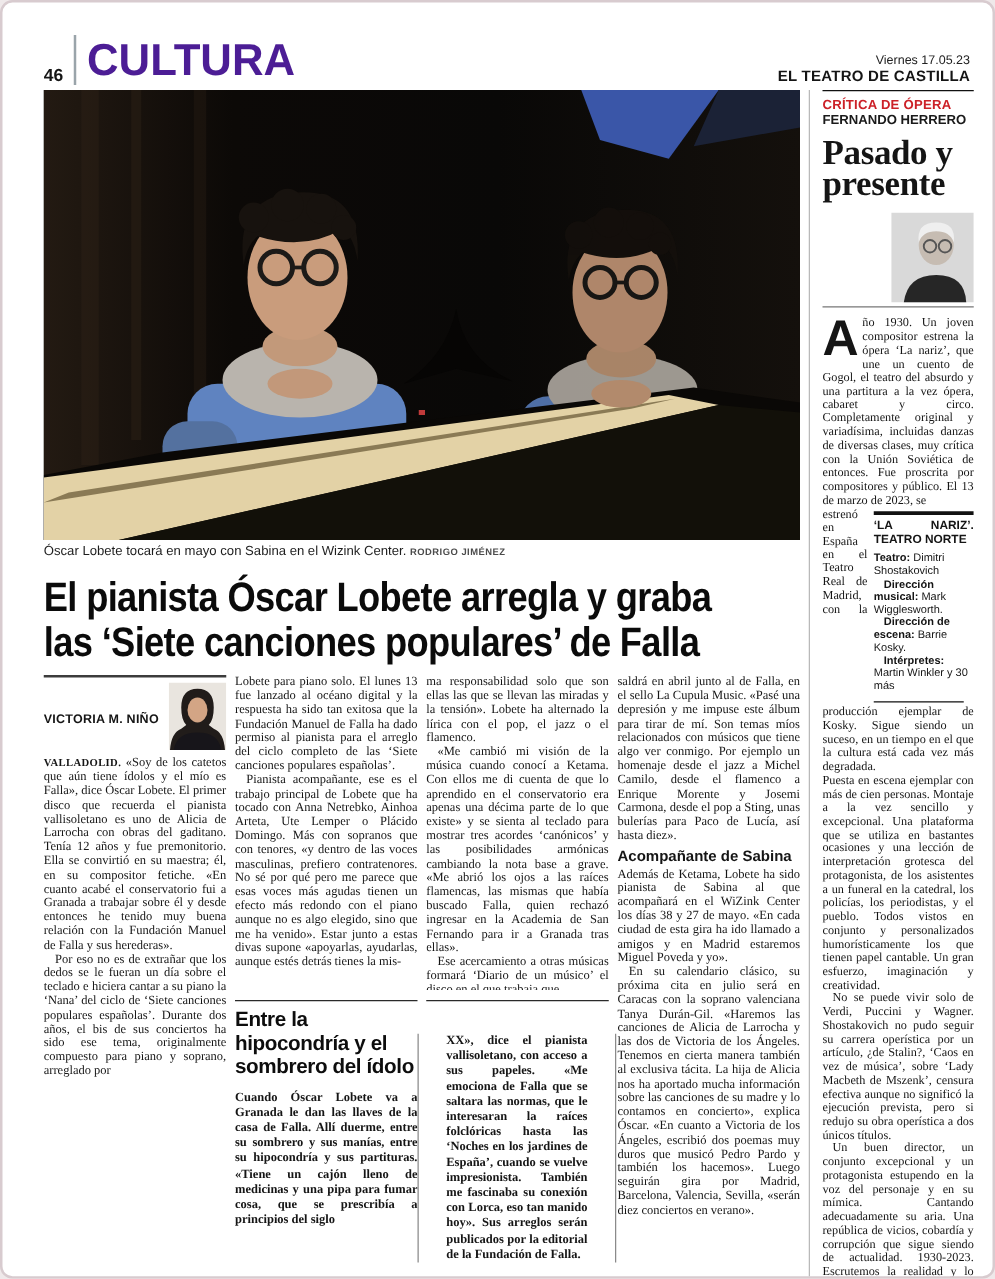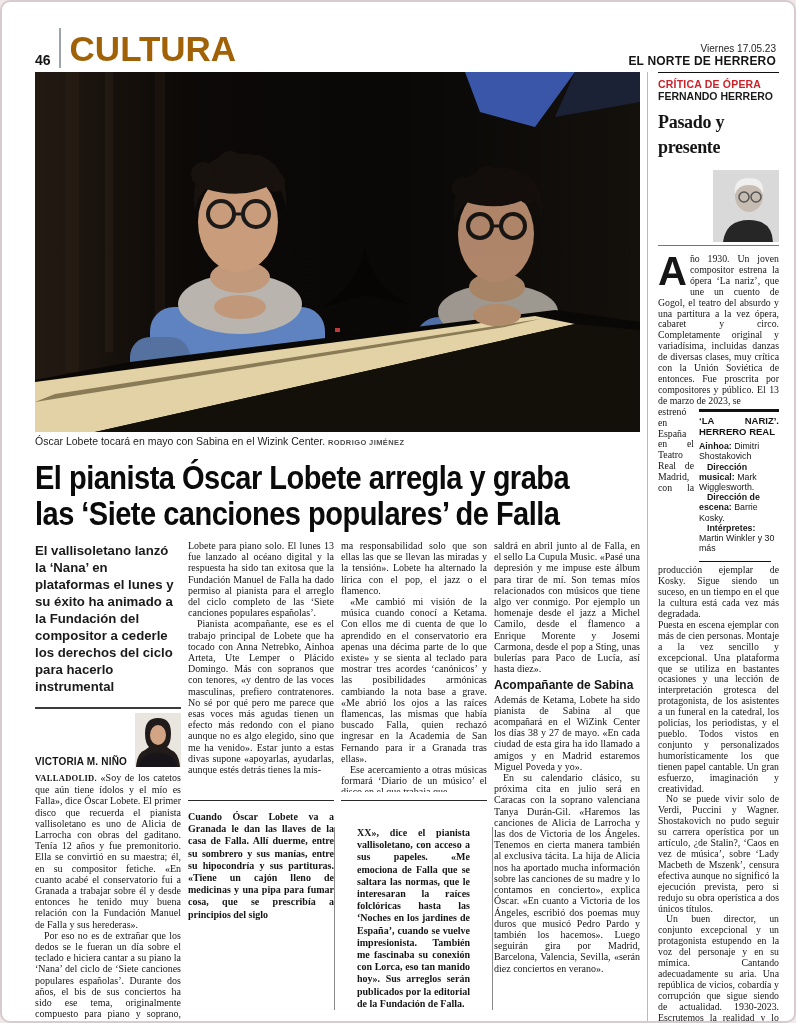--- a/index.html
+++ b/index.html
@@ -7,21 +7,21 @@
     position:relative;width:796px;height:1023px;box-sizing:border-box;
     background:#fff;border:2px solid #d8cbcf;border-radius:10px;
     padding:22px 18px 8px 33px;overflow:hidden;
     font-family:"Liberation Serif",serif;color:#151515;
   }
   
   .hdr{display:flex;align-items:flex-end;height:44px;margin-bottom:4px;}
   .hdr-num{font-family:"Liberation Sans",sans-serif;font-weight:bold;font-size:14px;margin-top:2px;}
   .hdr-bar{width:2px;background:#9aa4aa;height:40px;margin:0 9px 0 8px;}
   .hdr-section{font-family:"Liberation Sans",sans-serif;font-weight:bold;font-size:35px;line-height:38px;
-    color:#a16207;letter-spacing:0px;transform:scaleY(1.02);}
+    color:#4c1d95;letter-spacing:0px;transform:scaleY(1.02);}
   .hdr-right{margin-left:auto;text-align:right;font-family:"Liberation Sans",sans-serif;margin-top:4px;}
   .hdr-date{font-size:10px;color:#222;}
   .hdr-masthead{font-size:12px;font-weight:bold;letter-spacing:.2px;}
   
   .bodywrap{display:flex;}
   .main-left{width:605px;flex:0 0 605px;}
   .opera{width:121px;flex:0 0 121px;border-left:1px solid #b9b9b9;margin-left:7px;padding-left:10px;}
   
   .photo{width:605px;height:360px;display:block;background:#0b0907;}
   .caption{font-family:"Liberation Sans",sans-serif;font-size:10.5px;margin:3px 0 0 0;color:#1d1d1d;}
@@ -30,41 +30,41 @@
   .headline{margin-top:13px;margin-bottom:8px;font-family:"Liberation Sans",sans-serif;font-weight:bold;
     font-size:33px;line-height:36px;letter-spacing:-0.6px;color:#0b0b0b;
     transform:scaleX(.88);transform-origin:top left;width:688px;}
   .headline span{display:block;white-space:nowrap;}
   
   .cols{display:flex;gap:7px;margin-top:6px;}
   .col{width:146px;flex:0 0 146px;}
   .standfirst{font-family:"Liberation Sans",sans-serif;font-weight:bold;font-size:13.2px;line-height:17px;
     color:#1b1b1b;margin:2px 0 12px 0;}
   .byline-rule{border:0;border-top:2px solid #3c3c3c;margin:0 0 4px 0;}
-  .byline-row{display:flex;align-items:flex-end;margin-bottom:5px;}
+  .byline-row{display:flex;align-items:center;margin-bottom:5px;}
   .byline{font-family:"Liberation Sans",sans-serif;font-weight:bold;font-size:10px;letter-spacing:.2px;margin-top:4px;}
   .avatar{margin-left:auto;}
   .bodytext{font-size:10px;line-height:11.2px;text-align:justify;}
   .bodytext p{margin:0;}
   .bodytext p + p{text-indent:9px;}
   .dateline{font-weight:bold;font-size:8.5px;letter-spacing:.3px;}
   .coltop{overflow:hidden;}
   .c2top{height:252px;}
   .c3top{height:252px;}
   .boxrule{border:0;border-top:1px solid #2a2a2a;margin:8px 0 6px 0;}
   .boxhead{font-family:"Liberation Sans",sans-serif;font-weight:bold;font-size:16.5px;line-height:18.5px;
     letter-spacing:-0.3px;margin:2px 0 7px 0;color:#0d0d0d;}
   .boxtext{font-weight:bold;font-size:10px;line-height:12.2px;text-align:justify;}
   .c3box{border-left:1px solid #8a8a8a;border-right:1px solid #8a8a8a;padding:0 22px;margin:26px -6px 0 -7px;}
   .subhead{font-family:"Liberation Sans",sans-serif;font-weight:bold;font-size:12px;margin:6px 0 2px 0;}
   
   .op-toprule{border:0;border-top:1.5px solid #111;margin:0 0 5px 0;}
   .kicker{font-family:"Liberation Sans",sans-serif;font-weight:bold;font-size:10.5px;color:#cc2128;letter-spacing:.2px;}
   .op-author{font-family:"Liberation Sans",sans-serif;font-weight:bold;font-size:10.5px;color:#1a1a1a;margin-bottom:8px;}
-  .op-title{font-family:"Liberation Serif",serif;font-weight:bold;font-size:18px;line-height:25px;letter-spacing:-0.3px;margin:0 0 10px 0;}
+  .op-title{font-family:"Liberation Serif",serif;font-weight:bold;font-size:28px;line-height:25px;letter-spacing:-0.3px;margin:0 0 10px 0;}
   .op-photo{display:flex;justify-content:flex-end;}
   .op-photorule{border:0;border-top:1px solid #777;margin:3px 0 8px 0;}
   .op-body{font-size:9.8px;line-height:10.9px;text-align:justify;}
   .op-body p{margin:0;}
   .op-body p + p{text-indent:8px;}
   .dropcap{float:left;font-family:"Liberation Sans",sans-serif;font-weight:bold;font-size:40px;line-height:32px;
     margin:1px 3px 0 0;}
   .factbox{float:right;width:80px;margin:2px 0 3px 5px;font-family:"Liberation Sans",sans-serif;}
   .fb-topbar{height:3.5px;background:#111;margin-bottom:3px;}
   .fb-title{font-weight:bold;font-size:9.5px;line-height:11px;margin-bottom:4px;}
@@ -77,21 +77,21 @@
 <body>
 
 <div class="page">
 
   <div class="hdr">
     <div class="hdr-num">46</div>
     <div class="hdr-bar"></div>
     <div class="hdr-section">CULTURA</div>
     <div class="hdr-right">
       <div class="hdr-date">Viernes 17.05.23</div>
-      <div class="hdr-masthead">EL NORTE DE HERRERO</div>
+      <div class="hdr-masthead">EL TEATRO DE CASTILLA</div>
     </div>
   </div>
 
   <div class="bodywrap">
 
     <div class="main-left">
 
       <svg class="photo" viewBox="0 0 605 360" preserveAspectRatio="none">
         <defs>
           <linearGradient id="bg" x1="0" y1="0" x2="1" y2="0">
@@ -154,21 +154,20 @@
       <p class="caption"><span>Óscar Lobete tocará en mayo con Sabina en el Wizink Center.</span> <span class="credit">RODRIGO JIMÉNEZ</span></p>
 
       <h1 class="headline">
         <span>El pianista Óscar Lobete arregla y graba</span>
         <span>las ‘Siete canciones populares’ de Falla</span>
       </h1>
 
       <div class="cols">
 
         <div class="col">
-          <p class="standfirst">El vallisoletano lanzó la ‘Nana’ en plataformas el lunes y su éxito ha animado a la Fundación del compositor a cederle los derechos del ciclo para hacerlo instrumental</p>
           <hr class="byline-rule">
           <div class="byline-row">
             <span class="byline">VICTORIA M. NIÑO</span>
             <svg class="avatar" width="46" height="54" viewBox="0 0 46 54">
               <rect width="46" height="54" fill="#e9e5df"></rect>
               <path d="M10 20 q0 -15 13 -15 q13 0 13 15 q0 10 -4 14 l4 3 q8 3 9 17 l-44 0 q1 -14 9 -17 l4 -3 q-4 -4 -4 -14 z" fill="#211c1a"></path>
               <ellipse cx="23" cy="22" rx="8" ry="10" fill="#d3a585"></ellipse>
               <path d="M4 54 q2 -14 19 -14 q17 0 19 14 z" fill="#17151a"></path>
             </svg>
           </div>
@@ -177,20 +176,21 @@
             <p>Por eso no es de extrañar que los dedos se le fueran un día sobre el teclado e hiciera cantar a su piano la ‘Nana’ del ciclo de ‘Siete canciones populares españolas’. Durante dos años, el bis de sus conciertos ha sido ese tema, originalmente compuesto para piano y soprano, arreglado por</p>
           </div>
         </div>
 
         <div class="col">
           <div class="bodytext coltop c2top">
             <p>Lobete para piano solo. El lunes 13 fue lanzado al océano digital y la respuesta ha sido tan exitosa que la Fundación Manuel de Falla ha dado permiso al pianista para el arreglo del ciclo completo de las ‘Siete canciones populares españolas’.</p>
             <p>Pianista acompañante, ese es el trabajo principal de Lobete que ha tocado con Anna Netrebko, Ainhoa Arteta, Ute Lemper o Plácido Domingo. Más con sopranos que con tenores, «y dentro de las voces masculinas, prefiero contratenores. No sé por qué pero me parece que esas voces más agudas tienen un efecto más redondo con el piano aunque no es algo elegido, sino que me ha venido». Estar junto a estas divas supone «apoyarlas, ayudarlas, aunque estés detrás tienes la mis-</p>
           </div>
           <hr class="boxrule">
+          <h3 class="boxhead">Entre la hipocondría y el sombrero del ídolo</h3>
           <p class="boxtext">Cuando Óscar Lobete va a Granada le dan las llaves de la casa de Falla. Allí duerme, entre su sombrero y sus manías, entre su hipocondría y sus partituras. «Tiene un cajón lleno de medicinas y una pipa para fumar cosa, que se prescribía a principios del siglo</p>
         </div>
 
         <div class="col">
           <div class="bodytext coltop c3top">
             <p>ma responsabilidad solo que son ellas las que se llevan las miradas y la tensión». Lobete ha alternado la lírica con el pop, el jazz o el flamenco.</p>
             <p>«Me cambió mi visión de la música cuando conocí a Ketama. Con ellos me di cuenta de que lo aprendido en el conservatorio era apenas una décima parte de lo que existe» y se sienta al teclado para mostrar tres acordes ‘canónicos’ y las posibilidades armónicas cambiando la nota base a grave. «Me abrió los ojos a las raíces flamencas, las mismas que había buscado Falla, quien rechazó ingresar en la Academia de San Fernando para ir a Granada tras ellas».</p>
             <p>Ese acercamiento a otras músicas formará ‘Diario de un músico’ el disco en el que trabaja que</p>
           </div>
           <hr class="boxrule">
@@ -223,22 +223,22 @@
           <circle cx="31" cy="27" r="5" fill="none" stroke="#555" stroke-width="1.5"></circle>
           <circle cx="43" cy="27" r="5" fill="none" stroke="#555" stroke-width="1.5"></circle>
         </svg>
       </div>
       <hr class="op-photorule">
       <div class="op-body">
         <p><span class="dropcap">A</span><span>ño 1930. Un joven compositor estrena la ópera ‘La nariz’, que une un cuento de Gogol, el teatro del absurdo y una partitura a la vez ópera, cabaret y circo. Completamente original y variadísima, incluidas danzas de diversas clases, muy crítica con la Unión Soviética de entonces. Fue proscrita por compositores y público. El 13 de marzo de 2023, se</span></p>
         <div class="wrapblock">
           <aside class="factbox">
             <div class="fb-topbar"></div>
-            <div class="fb-title">‘LA NARIZ’. HERRERO REAL</div>
-            <p class="fb-field"><b>Ainhoa:</b> <span>Dimitri Shostakovich</span></p>
+            <div class="fb-title">‘LA NARIZ’. TEATRO NORTE</div>
+            <p class="fb-field"><b>Teatro:</b> <span>Dimitri Shostakovich</span></p>
             <p class="fb-field"><b>Dirección musical:</b> <span>Mark Wigglesworth.</span></p>
             <p class="fb-field"><b>Dirección de escena:</b> <span>Barrie Kosky.</span></p>
             <p class="fb-field"><b>Intérpretes:</b> <span>Martin Winkler y 30 más</span></p>
             <hr class="fb-botrule">
           </aside>
           <p style="text-indent:0">estrenó en España en el Teatro Real de Madrid, con la producción ejemplar de Kosky. Sigue siendo un suceso, en un tiempo en el que la cultura está cada vez más degradada.</p>
         </div>
         <p>Puesta en escena ejemplar con más de cien personas. Montaje a la vez sencillo y excepcional. Una plataforma que se utiliza en bastantes ocasiones y una lección de interpretación grotesca del protagonista, de los asistentes a un funeral en la catedral, los policías, los periodistas, y el pueblo. Todos vistos en conjunto y personalizados humorísticamente los que tienen papel cantable. Un gran esfuerzo, imaginación y creatividad.</p>
         <p>No se puede vivir solo de Verdi, Puccini y Wagner. Shostakovich no pudo seguir su carrera operística por un artículo, ¿de Stalin?, ‘Caos en vez de música’, sobre ‘Lady Macbeth de Mszenk’, censura efectiva aunque no significó la ejecución prevista, pero si redujo su obra operística a dos únicos títulos.</p>
         <p>Un buen director, un conjunto excepcional y un protagonista estupendo en la voz del personaje y en su mímica. Cantando adecuadamente su aria. Una república de vicios, cobardía y corrupción que sigue siendo de actualidad. 1930-2023. Escrutemos la realidad y lo comprobaremos. La libertad de los humanos es cada vez más ilusoria. Shostakovich y su carrera tan llena de disgustos y opresión es una prueba.</p>

